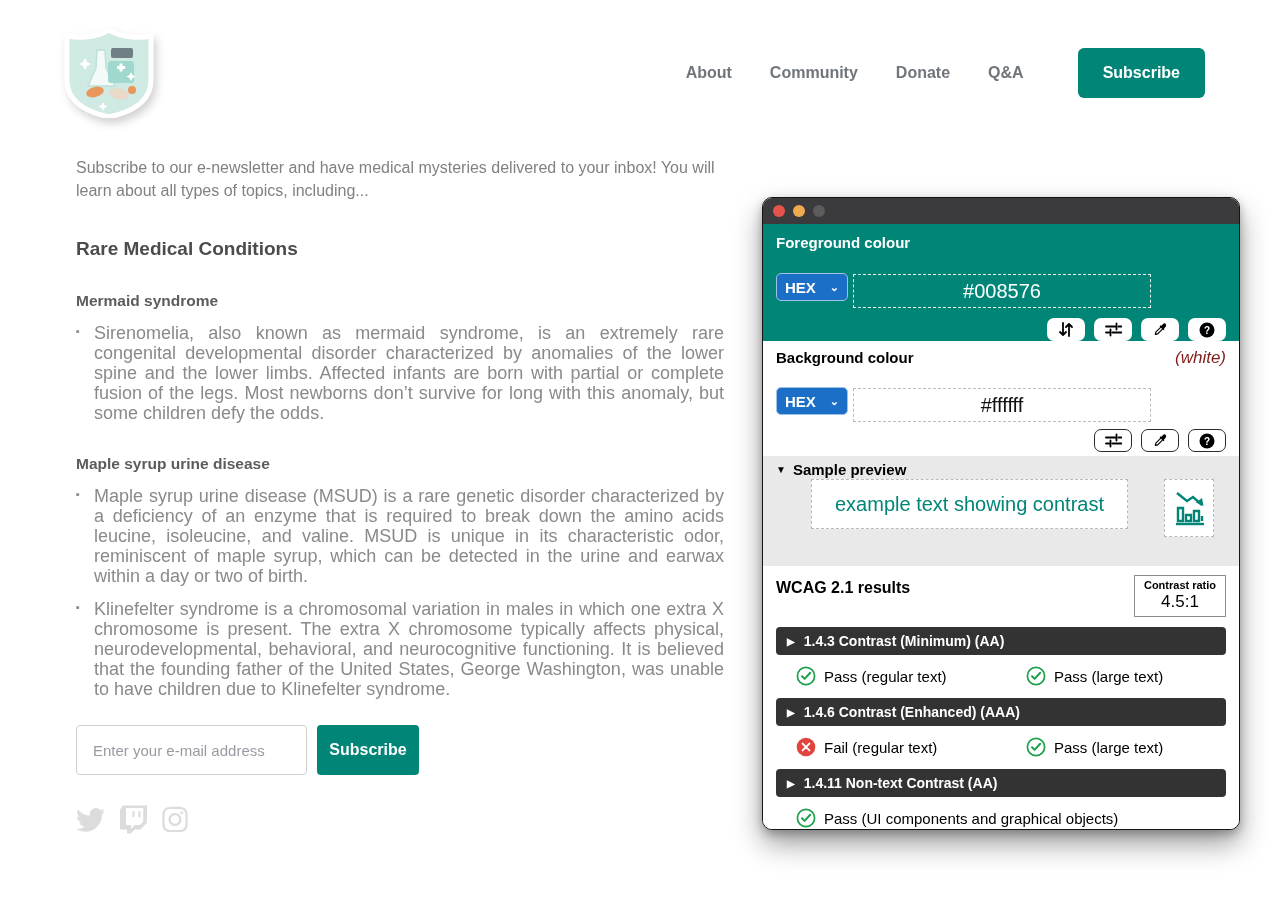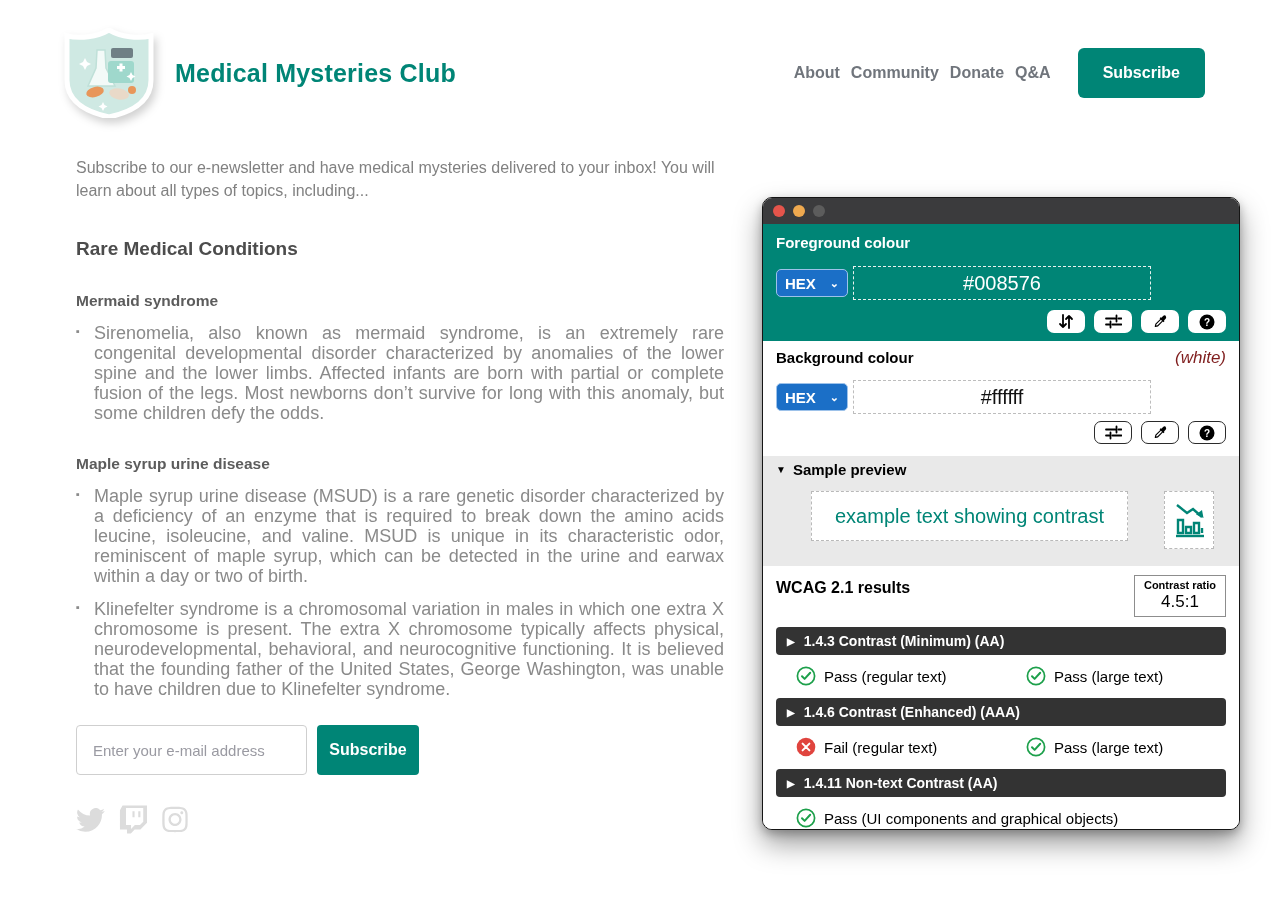--- a/index.html
+++ b/index.html
@@ -11,21 +11,21 @@
     overflow: hidden;
   }
 
   
   .site-header {
     display: flex; align-items: center;
     padding: 28px 70px 0 63px;
   }
   .logo { width: 92px; height: 90px; filter: drop-shadow(3px 5px 4px rgba(0,0,0,.18)); }
   .brand { margin-left: 20px; font-size: 25px; font-weight: bold; color: #008576; letter-spacing: .2px; }
-  .nav { margin-left: auto; display: flex; align-items: center; gap: 11px; }
+  .nav { margin-left: auto; display: flex; align-items: center; gap: 38px; }
   .nav a { color: #70757c; font-size: 16px; font-weight: bold; text-decoration: none; cursor: pointer; }
   .btn-teal {
     background: #008576; color: #fff; border: none; border-radius: 6px;
     font-family: inherit; font-size: 16px; font-weight: bold; cursor: pointer;
   }
   .header-subscribe { margin-left: 16px; padding: 16px 25px; }
 
   
   .main { width: 648px; margin: 0 0 0 76px; }
   .page-title { margin-top: 42px; font-size: 41px; font-weight: bold; color: #4c4c4c; letter-spacing: .5px; }
@@ -74,41 +74,41 @@
   .cca-fg .cca-section-label { color: #fff; }
   .hex-row { display: flex; align-items: center; margin-top: 15px; }
   .hex-select {
     width: 72px; height: 28px; border-radius: 5px; background: #1b6fc7; border: 1px solid #9dc2ea;
     color: #fff; font-size: 15px; font-weight: bold; display: flex; align-items: center;
     justify-content: space-between; padding: 8px 8px; cursor: pointer;
   }
   .hex-select .chev { font-size: 11px; }
   .hex-input {
     margin-left: 5px; width: 298px; height: 34px; background: transparent; text-align: center;
-    font-family: inherit; font-size: 20px; outline: none;
+    font-family: inherit; font-size: 20px; outline: none; margin-top: 8px;
   }
   .cca-fg .hex-input { border: 1px dashed #e8f2ef; color: #fff; }
   .cca-bg .hex-input { border: 1px dashed #bdbdbd; color: #111; }
   .tool-row { display: flex; justify-content: flex-end; gap: 9px; margin-top: 10px; padding-right: 0; }
   .tool-btn {
     width: 38px; height: 23px; background: #fff; border-radius: 7px; border: none;
     display: flex; align-items: center; justify-content: center; cursor: pointer; padding: 0;
   }
   .cca-bg .tool-btn { border: 1.5px solid #2b2b2b; }
   .tool-btn svg { display: block; }
 
   .cca-bg { height: 115px; background: #ffffff; padding: 7px 13px 0; }
   .bg-label-row { display: flex; align-items: baseline; justify-content: space-between; }
   .cca-bg .cca-section-label { color: #000; }
   .white-hint { font-size: 17px; font-style: italic; color: #7f1d1d; }
 
   .cca-preview { height: 110px; background: #e9e9e9; padding: 5px 13px 0; }
   .preview-label { font-size: 15px; font-weight: bold; color: #000; display: flex; align-items: center; gap: 7px; cursor: pointer; }
   .preview-label .tri { font-size: 10px; }
-  .preview-body { display: flex; margin-top: 13px; margin-left: 35px; gap: 36px; text-align: right; }
+  .preview-body { display: flex; margin-top: 1px; margin-left: 35px; gap: 36px; text-align: right; }
   .sample-box {
     width: 317px; height: 50px; background: #fff; border: 1px dashed #b9b9b9;
     display: flex; align-items: center; justify-content: center;
   }
   .sample-text { color: #008576; font-size: 20px; }
   .chart-box {
     width: 50px; height: 58px; background: #fff; border: 1px dashed #b9b9b9;
     display: flex; align-items: center; justify-content: center;
   }
 
@@ -140,21 +140,20 @@
     <rect x="45" y="33" width="26" height="22" rx="3" fill="#9fd8cc"></rect>
     <rect x="54" y="38" width="8" height="3" fill="#ffffff"></rect>
     <rect x="56.5" y="35.5" width="3" height="8" fill="#ffffff"></rect>
     <ellipse cx="32" cy="64" rx="9" ry="5" fill="#e8965a" transform="rotate(-15 32 64)"></ellipse>
     <ellipse cx="56" cy="66" rx="10" ry="5.5" fill="#e9d9c8" transform="rotate(10 56 66)"></ellipse>
     <circle cx="69" cy="62" r="4" fill="#e8965a"></circle>
     <path d="M22 30 l2 4 4 2 -4 2 -2 4 -2 -4 -4 -2 4 -2 Z" fill="#ffffff"></path>
     <path d="M68 44 l1.5 3 3 1.5 -3 1.5 -1.5 3 -1.5 -3 -3 -1.5 3 -1.5 Z" fill="#ffffff"></path>
     <path d="M40 74 l1.5 3 3 1.5 -3 1.5 -1.5 3 -1.5 -3 -3 -1.5 3 -1.5 Z" fill="#ffffff"></path>
   </svg>
-  <div class="brand">Medical Mysteries Club</div>
   <nav class="nav">
     <a>About</a>
     <a>Community</a>
     <a>Donate</a>
     <a>Q&amp;A</a>
     <button class="btn-teal header-subscribe">Subscribe</button>
   </nav>
 </header>
 
 <main class="main">

